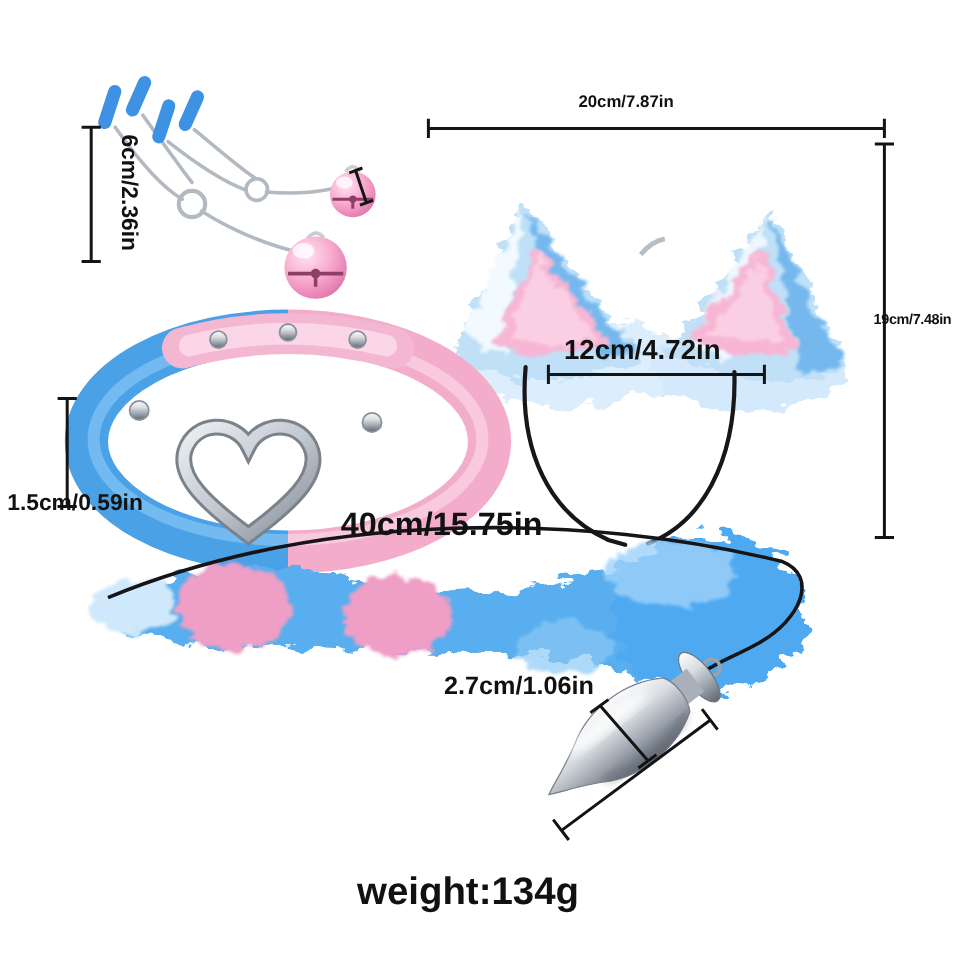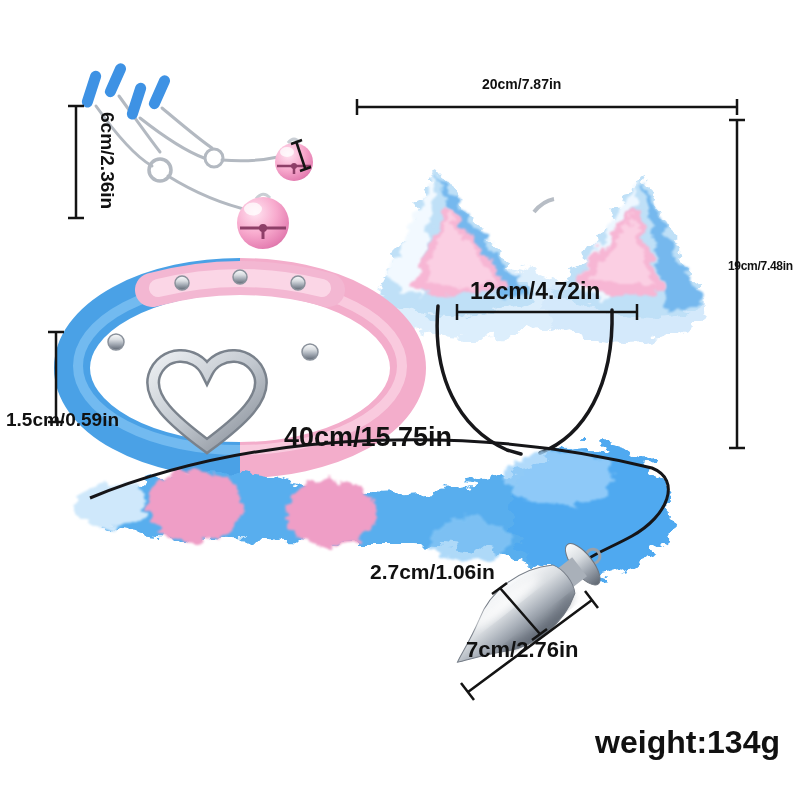--- a/index.html
+++ b/index.html
@@ -15,21 +15,21 @@
   .l-clamp-tip {left:222px;top:108px;font-size:22px;}
   .l-clamp-len {left:118px;top:112px;font-size:19px;transform:rotate(90deg);transform-origin:top left;}
   .l-ears-width{left:482px;top:76px;font-size:14px;}
   .l-ears-height{left:728px;top:259px;font-size:12px;letter-spacing:-0.3px;}
   .l-headband {left:470px;top:278px;font-size:23px;}
   .l-choker   {left:212px;top:296px;font-size:21px;}
   .l-strap    {left:6px;top:365px;font-size:19px;margin-top:44px;}
   .l-tail     {left:284px;top:422px;font-size:27px;text-align:right;}
   .l-plug-d   {left:370px;top:560px;font-size:21px;}
   .l-plug-l   {left:466px;top:637px;font-size:22px;}
-  .l-weight   {left:0;width:780px;top:724px;text-align:right;font-size:32px;}
+  .l-weight   {left:0;width:780px;top:724px;text-align:center;font-size:32px;}
 </style>
 </head>
 <body>
 
 <div class="stage">
 
   <svg width="800" height="800" viewBox="0 0 800 800">
     <defs>
       <linearGradient id="metal" x1="0" y1="0" x2="0" y2="1">
         <stop offset="0" stop-color="#fbfcfd"></stop>
@@ -171,15 +171,14 @@
     </g>
   </svg>
 
   <div class="lbl l-clamp-len">6cm/2.36in</div>
   <div class="lbl l-ears-width">20cm/7.87in</div>
   <div class="lbl l-ears-height">19cm/7.48in</div>
   <div class="lbl l-headband">12cm/4.72in</div>
   <div class="lbl l-strap">1.5cm/0.59in</div>
   <div class="lbl l-tail">40cm/15.75in</div>
   <div class="lbl l-plug-d">2.7cm/1.06in</div>
-  <div class="lbl l-plug-l">7cm/2.76in</div>
   <div class="lbl l-weight">weight:134g</div>
 </div>
 
 </body></html>

